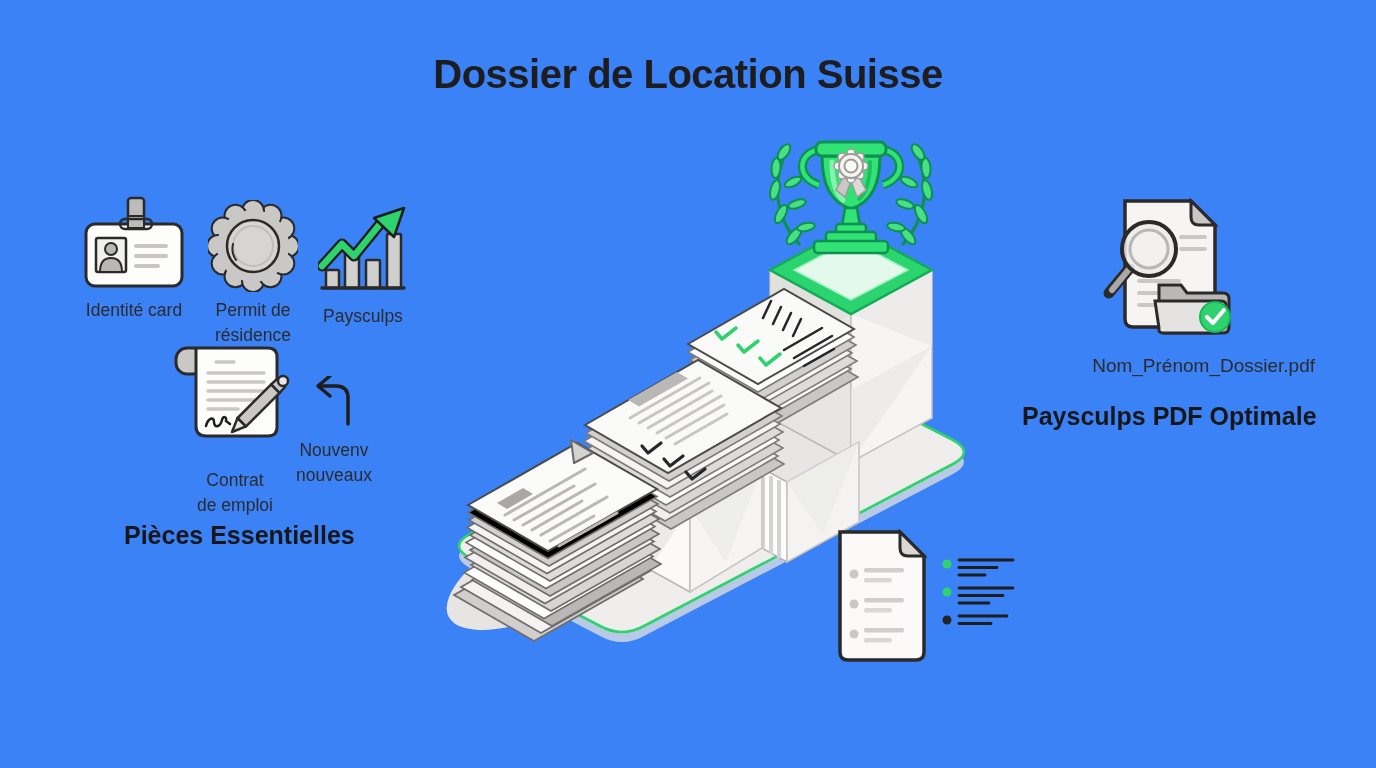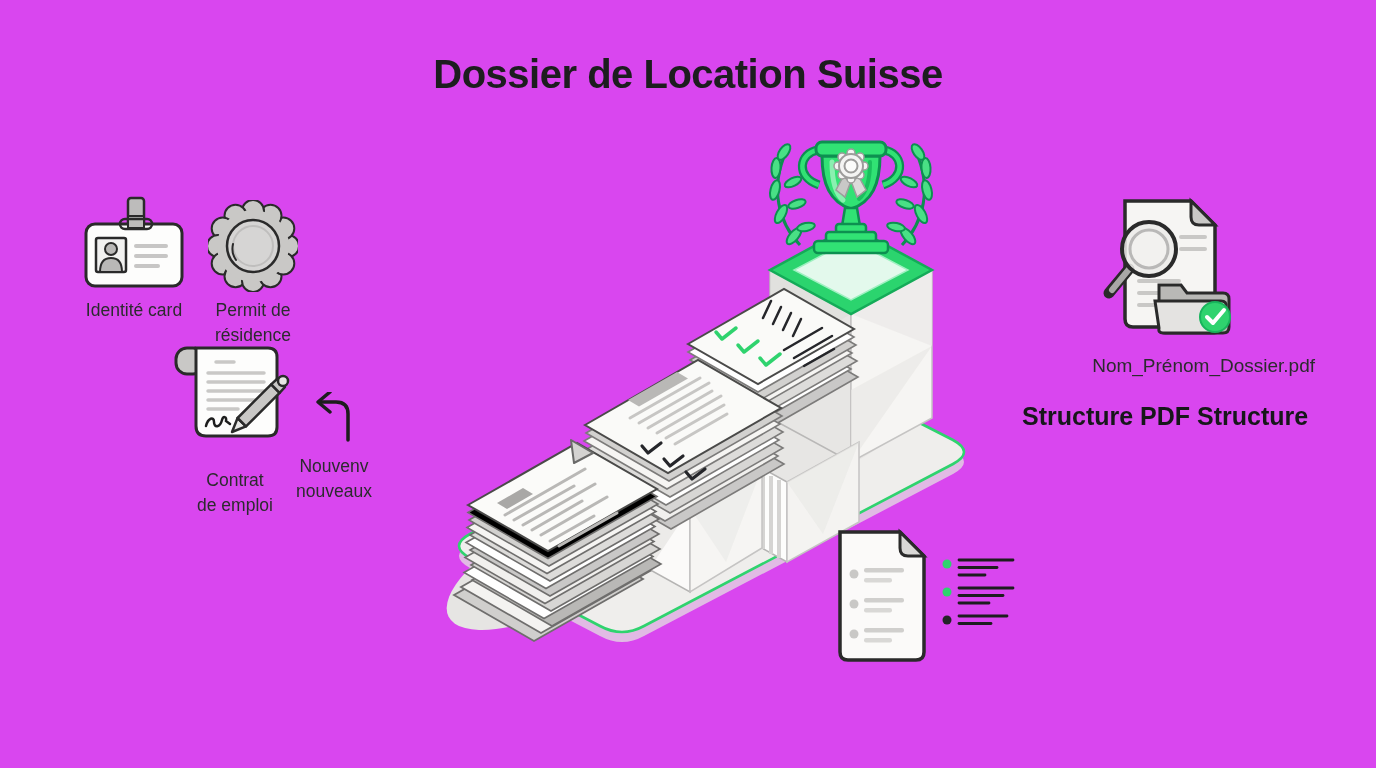--- a/index.html
+++ b/index.html
@@ -3,21 +3,21 @@
 <meta charset="utf-8">
 <style>
   html,body{margin:0;padding:0;}
   body{
     font-family:"Liberation Sans", sans-serif;
     background:#e9e8e6;
   }
   .stage{
     position:relative;
     width:1376px;height:768px;
-    background:#d946ef;
+    background:#3b82f6;
     overflow:hidden;
   }
   .title{
     position:absolute;left:0;top:52px;width:1376px;
     text-align:center;
     font-size:40px;font-weight:700;color:#1d1d1f;letter-spacing:-.5px;
   }
   .abs{position:absolute;}
   .icon-label{
     text-align:center;
@@ -237,20 +237,35 @@
       <rect x="14" y="42" width="30" height="34" rx="2" fill="#f1f1f0" stroke="#2a2a2a" stroke-width="2.5"></rect>
       <circle cx="29" cy="53" r="6" fill="#b9b8b7" stroke="#2a2a2a" stroke-width="2"></circle>
       <path d="M 18,76 C 18,66 22,62 29,62 C 36,62 40,66 40,76 Z" fill="#b9b8b7" stroke="#2a2a2a" stroke-width="2"></path>
       <rect x="52" y="48" width="34" height="4" rx="2" fill="#c7c6c5"></rect>
       <rect x="52" y="58" width="34" height="4" rx="2" fill="#c7c6c5"></rect>
       <rect x="52" y="68" width="26" height="4" rx="2" fill="#c7c6c5"></rect>
     </svg>
     <div class="icon-label" style="width:104px;margin-top:8px">Identité card</div>
   </div>
 
+  <div class="abs" style="left:318px;top:206px">
+    <svg width="90" height="94" viewBox="0 0 90 94">
+      <g fill="#cfcfce" stroke="#2a2a2a" stroke-width="2.5">
+        <rect x="8" y="64" width="13" height="18" rx="1"></rect>
+        <rect x="27" y="46" width="14" height="36" rx="1"></rect>
+        <rect x="48" y="54" width="14" height="28" rx="1"></rect>
+        <rect x="69" y="28" width="14" height="54" rx="1"></rect>
+      </g>
+      <line x1="4" y1="82" x2="86" y2="82" stroke="#2a2a2a" stroke-width="3.5" stroke-linecap="round"></line>
+      <polyline points="4,60 24,38 36,50 62,18" fill="none" stroke="#1e1e1e" stroke-width="11" stroke-linecap="round" stroke-linejoin="round"></polyline>
+      <polyline points="4,60 24,38 36,50 62,18" fill="none" stroke="#2fd36e" stroke-width="6.5" stroke-linecap="round" stroke-linejoin="round"></polyline>
+      <polygon points="56,12 86,2 76,31" fill="#2fd36e" stroke="#1e1e1e" stroke-width="2.5" stroke-linejoin="round"></polygon>
+    </svg>
+    <div class="icon-label" style="width:90px;margin-top:4px">Paysculps</div>
+  </div>
 
   <div class="abs" style="left:172px;top:340px">
     <svg width="126" height="106" viewBox="0 0 126 106">
       <rect x="4" y="8" width="28" height="26" rx="11" fill="#c9c8c6" stroke="#2a2a2a" stroke-width="3"></rect>
       <path d="M 24,8 H 96 Q 105,8 105,17 V 87 Q 105,96 96,96 H 34 Q 24,96 24,86 Z" fill="#fdfdfc" stroke="#2a2a2a" stroke-width="3"></path>
       <g stroke="#c9c8c6" stroke-width="3.5" stroke-linecap="round">
         <line x1="44" y1="22" x2="62" y2="22"></line>
         <line x1="36" y1="33" x2="92" y2="33"></line>
         <line x1="36" y1="42" x2="92" y2="42"></line>
         <line x1="36" y1="51" x2="92" y2="51"></line>
@@ -260,29 +275,30 @@
       <path d="M 34,86 C 36,78 42,76 42,82 C 42,88 48,88 50,80 C 51,76 55,76 54,81 L 58,84" fill="none" stroke="#1d1d1d" stroke-width="2.5" stroke-linecap="round"></path>
       <polygon points="60,92 74,86.4 65.6,78" fill="#e8e7e5" stroke="#2a2a2a" stroke-width="2.5" stroke-linejoin="round"></polygon>
       <polygon points="74,86.4 107.6,52.8 99.2,44.4 65.6,78" fill="#c9c8c6" stroke="#2a2a2a" stroke-width="2.5" stroke-linejoin="round"></polygon>
       <polygon points="107.6,52.8 113,47 105,39 99.2,44.4" fill="#c9c8c6" stroke="#2a2a2a" stroke-width="2.5" stroke-linejoin="round"></polygon>
       <circle cx="111" cy="41" r="5" fill="#e8e7e5" stroke="#2a2a2a" stroke-width="2.5"></circle>
     </svg>
     <div class="icon-label" style="width:126px;margin-top:22px">Contrat
 de emploi</div>
   </div>
 
-  <div class="abs" style="left:312px;top:392px">
+  <div class="abs" style="left:312px;top:376px">
     <svg width="44" height="52" viewBox="0 0 44 52">
       <path d="M 36,48 V 22 Q 36,10 24,10 H 8" fill="none" stroke="#1d1d1d" stroke-width="3.5" stroke-linecap="round"></path>
       <path d="M 18,0 L 6,10 L 18,20" fill="none" stroke="#1d1d1d" stroke-width="3.5" stroke-linecap="round" stroke-linejoin="round"></path>
     </svg>
     <div class="icon-label" style="width:80px;margin-left:-18px;margin-top:10px">Nouvenv
 nouveaux</div>
   </div>
 
+  <div class="abs section-heading" style="left:124px;top:521px">Pièces Essentielles</div>
 
   <div class="abs" style="left:1093px;top:197px">
     <svg width="150" height="150" viewBox="0 0 150 150">
       <path d="M 32,4 H 98 L 122,28 V 122 Q 122,130 114,130 H 40 Q 32,130 32,122 Z" fill="#f6f5f3" stroke="#2a2a2a" stroke-width="3.5"></path>
       <path d="M 98,4 V 20 Q 98,28 106,28 H 122 Z" fill="#c9c8c6" stroke="#2a2a2a" stroke-width="3"></path>
       <g stroke="#c9c8c6" stroke-width="4" stroke-linecap="round">
         <line x1="88" y1="40" x2="112" y2="40"></line>
         <line x1="88" y1="52" x2="112" y2="52"></line>
         <line x1="46" y1="84" x2="86" y2="84"></line>
         <line x1="46" y1="96" x2="76" y2="96"></line>
@@ -292,21 +308,21 @@
       <line x1="37" y1="71" x2="19" y2="93" stroke="#a9a8a7" stroke-width="6" stroke-linecap="round"></line>
       <circle cx="56" cy="52" r="27" fill="#ecebe9" fill-opacity="0.85" stroke="#2a2a2a" stroke-width="4"></circle>
       <circle cx="56" cy="52" r="19" fill="#f2f1ef" stroke="#b9b8b7" stroke-width="3"></circle>
       <path d="M 66,88 H 88 L 94,96 H 130 Q 136,96 136,102 V 130 Q 136,136 130,136 H 72 Q 66,136 66,130 Z" fill="#b9b8b6" stroke="#2a2a2a" stroke-width="3"></path>
       <path d="M 62,104 H 128 Q 134,104 133,110 L 128,132 Q 127,136 121,136 H 70 Q 65,136 66,131 Z" fill="#e4e3e1" stroke="#2a2a2a" stroke-width="3"></path>
       <circle cx="122" cy="120" r="15" fill="#2fd36e" stroke="#18b45c" stroke-width="2"></circle>
       <path d="M 114,120 L 120,126 L 131,113" fill="none" stroke="#ffffff" stroke-width="4" stroke-linecap="round" stroke-linejoin="round"></path>
     </svg>
   </div>
   <div class="abs filename" style="left:1015px;top:355px;width:300px">Nom_Prénom_Dossier.pdf</div>
-  <div class="abs section-heading" style="left:1022px;top:402px">Structure PDF Structure</div>
+  <div class="abs section-heading" style="left:1022px;top:402px">Paysculps PDF Optimale</div>
 
   <div class="abs" style="left:830px;top:528px">
     <svg width="104" height="136" viewBox="0 0 104 136">
       <path d="M 10,4 H 70 L 94,28 V 124 Q 94,132 86,132 H 18 Q 10,132 10,124 Z" fill="#fbfaf9" stroke="#2a2a2a" stroke-width="3.5"></path>
       <path d="M 70,4 V 20 Q 70,28 78,28 H 94 Z" fill="#d9d8d6" stroke="#2a2a2a" stroke-width="3"></path>
       <g>
         <circle cx="24" cy="46" r="4.5" fill="#c9c8c6"></circle>
         <rect x="34" y="40" width="40" height="4.5" rx="2" fill="#d0cfcd"></rect>
         <rect x="34" y="50" width="28" height="4.5" rx="2" fill="#d9d8d6"></rect>
         <circle cx="24" cy="76" r="4.5" fill="#c9c8c6"></circle>

